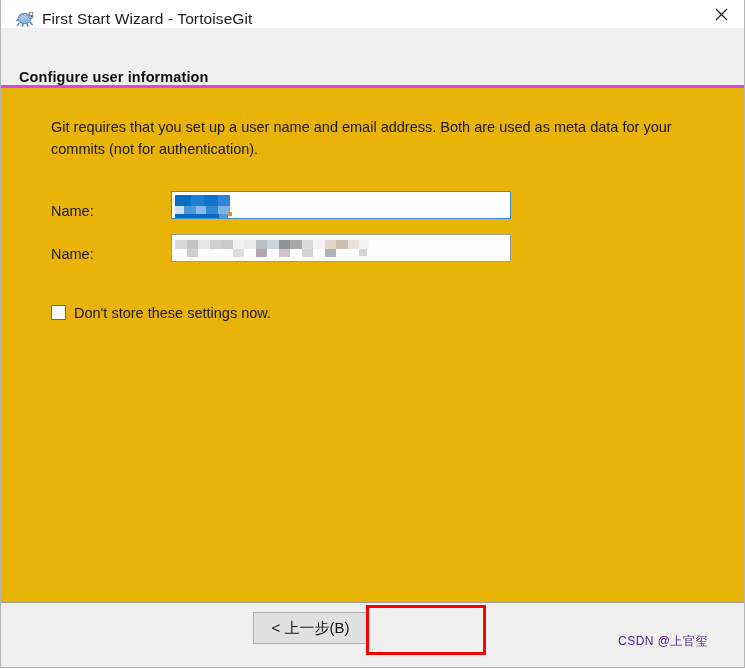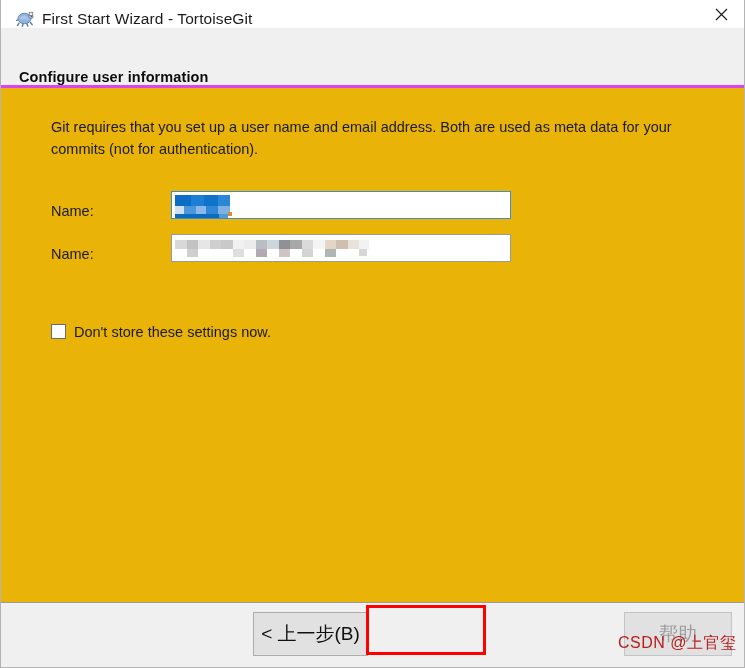--- a/index.html
+++ b/index.html
@@ -120,21 +120,21 @@
   .censor i {
     position: absolute;
     display: block;
   }
 
   .para-block2 { margin-top: 32px; }
 
   .checkbox-row {
     display: flex;
     align-items: center;
-    margin-top: 62px;
+    margin-top: 43px;
   }
   .cbox {
     width: 15px; height: 15px;
     border: 1px solid #6a6a6a;
     background: #fdfdfd;
     flex: none;
     margin-right: 8px;
   }
   .cbox-label {
     font-size: 14.5px;
@@ -145,25 +145,25 @@
   .footer {
     position: absolute;
     left: 0; right: 0; bottom: 0;
     height: 65px;
     background: #f0f0f0;
     border-top: 1px solid #9a9a9a;
   }
   .btn {
     position: absolute;
     top: 9px;
-    height: 44px;
+    height: 32px;
     background: #e1e1e1;
     border: 1px solid #adadad;
     font-family: "Liberation Sans", "DejaVu Sans", sans-serif;
-    font-size: 19px;
+    font-size: 15px;
     color: #101010;
     display: flex;
     align-items: center;
     justify-content: center;
     cursor: default;
     white-space: nowrap;
   }
   .btn-back  { left: 252px; width: 115px; }
   .btn-next  {
     left: 371px; width: 108px;
@@ -185,22 +185,22 @@
     left: 365px; top: 2px;
     width: 120px; height: 50px;
     border: 3px solid #ff0000;
     pointer-events: none;
   }
 
   
   .watermark {
     position: absolute;
     left: 617px; top: 30px;
-    font-size: 16px;
-    color: #b91c1c;
+    font-size: 12px;
+    color: #4c1d95;
     letter-spacing: 0.5px;
     white-space: nowrap;
     pointer-events: none;
   }
 </style>
 </head>
 <body>
 
 <div class="window">
 
@@ -291,18 +291,17 @@
 
     <div class="checkbox-row">
       <span class="cbox"></span>
       <span class="cbox-label">Don't store these settings now.</span>
     </div>
 
   </div>
 
   <div class="footer">
     <div class="btn btn-back">&lt; 上一步(B)</div>
-    <div class="btn btn-help">帮助</div>
     <div class="annot-rect"></div>
     <div class="watermark">CSDN @上官玺</div>
   </div>
 
 </div>
 
 </body></html>

